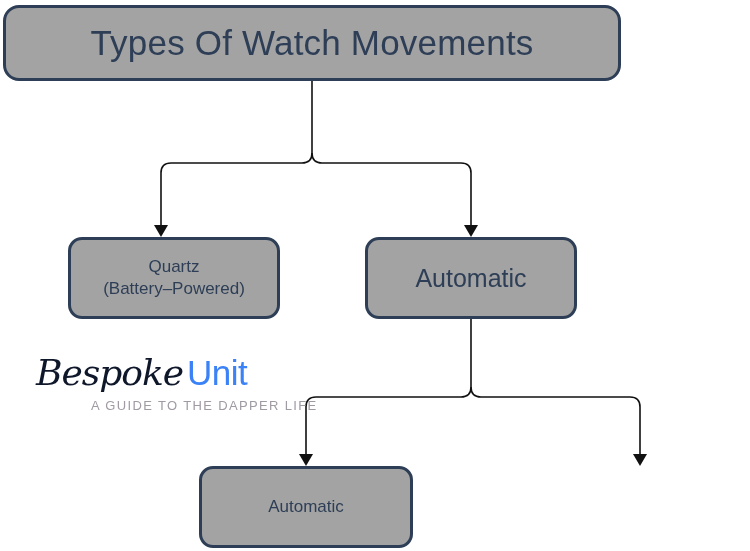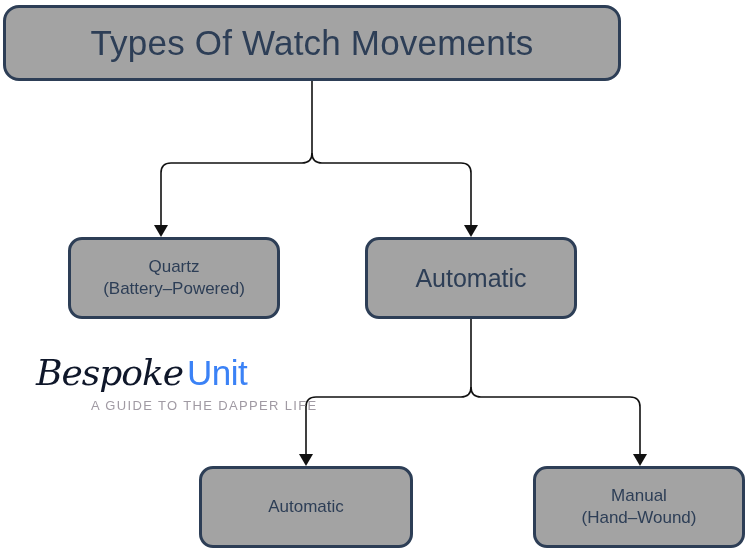--- a/index.html
+++ b/index.html
@@ -192,24 +192,20 @@
   </div>
 
   <div class="node" id="node-mechanical">
     <span class="line1">Automatic</span>
   </div>
 
   <div class="node" id="node-automatic">
     <span class="line1">Automatic</span>
   </div>
 
-  <div class="node" id="node-manual">
-    <span class="line1">Manual</span>
-    <span class="line2">(Hand–Wound)</span>
-  </div>
 
   <div id="brand-logo">
     <div id="brand-wordmark">
       <span id="brand-bespoke">Bespoke</span><span id="brand-unit">Unit</span>
     </div>
     <div id="brand-tagline">A GUIDE TO THE DAPPER LIFE</div>
   </div>
 
 </div>
 

